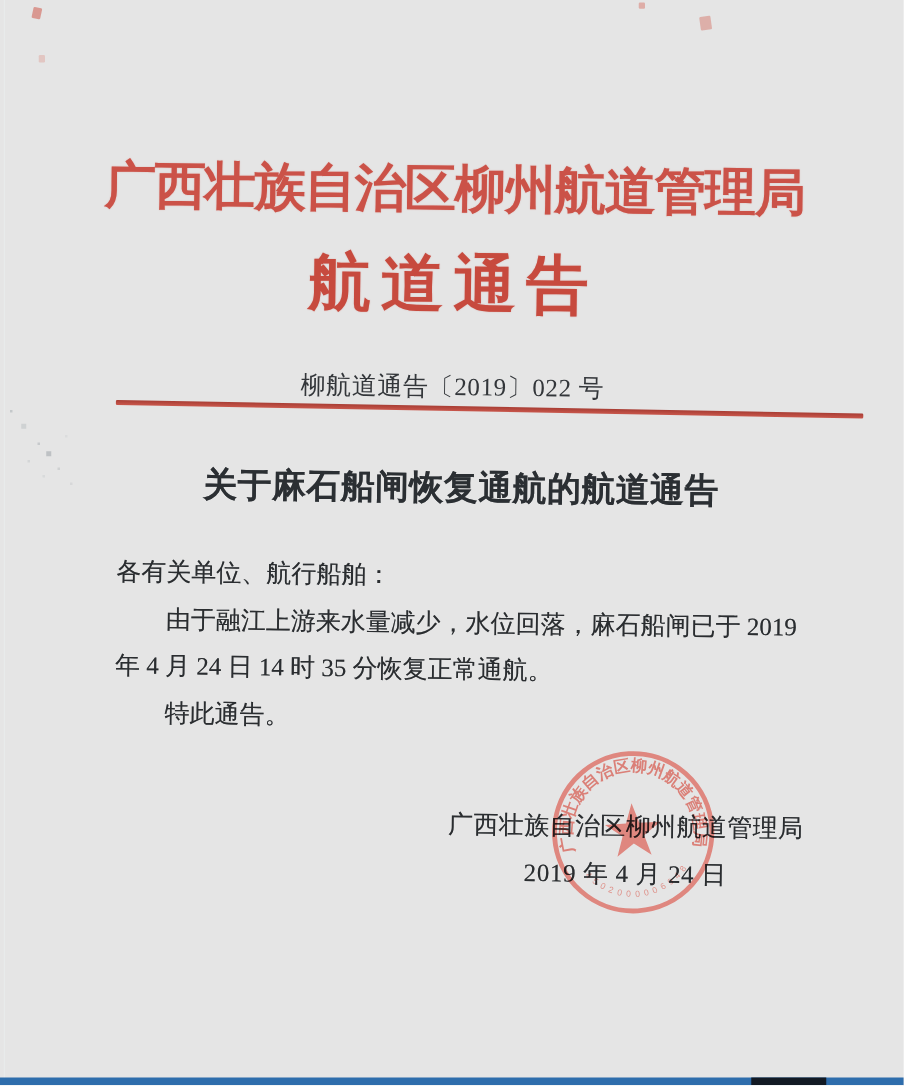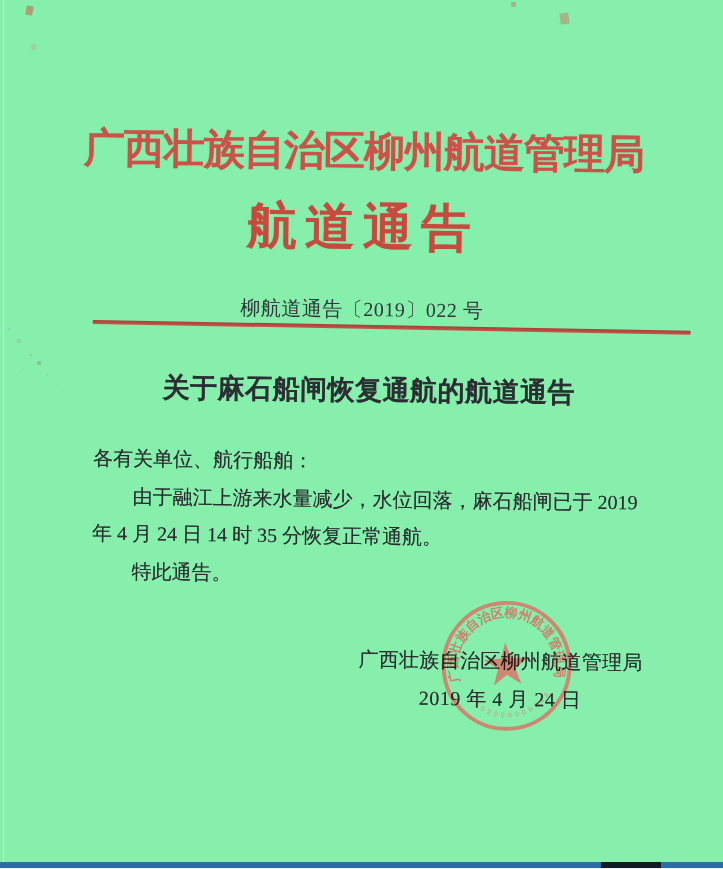--- a/index.html
+++ b/index.html
@@ -4,21 +4,21 @@
 <style>
   html, body { margin: 0; padding: 0; }
   body {
     width: 723px; height: 869px;
     position: relative;
     overflow: hidden;
     background: #fdfdfd;
     font-family: "Liberation Serif", "DejaVu Serif", serif;
     color: #2a2d30;
   }
-  .page { position: absolute; inset: 0; background: #86efac; }
+  .page { position: absolute; inset: 0; background: #e5e5e5; }
   .scan-edge-left {
     position: absolute; left: 3px; top: 0; width: 1px; height: 100%;
     background: #e9ecec; opacity: .8;
   }
   .doc {
     position: absolute; inset: 0;
     transform: rotate(0.7deg);
     transform-origin: 360px 300px;
   }
   .center-text { text-align: center; }

